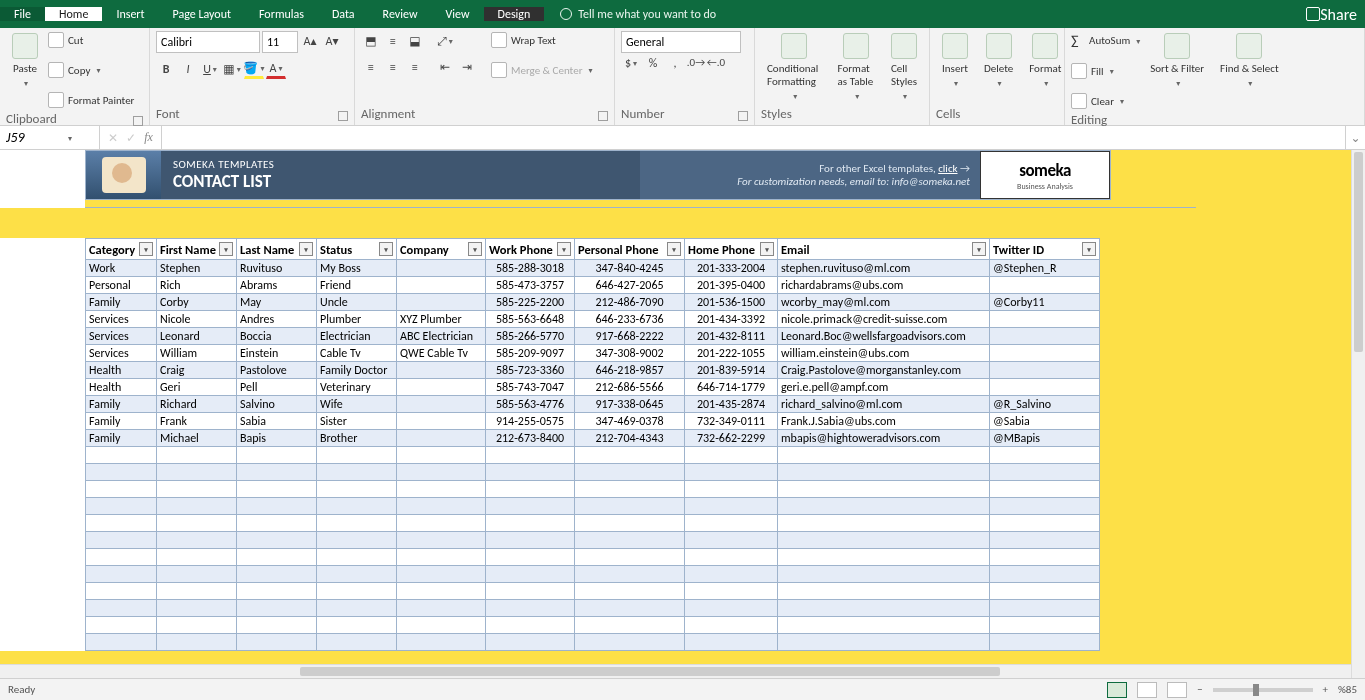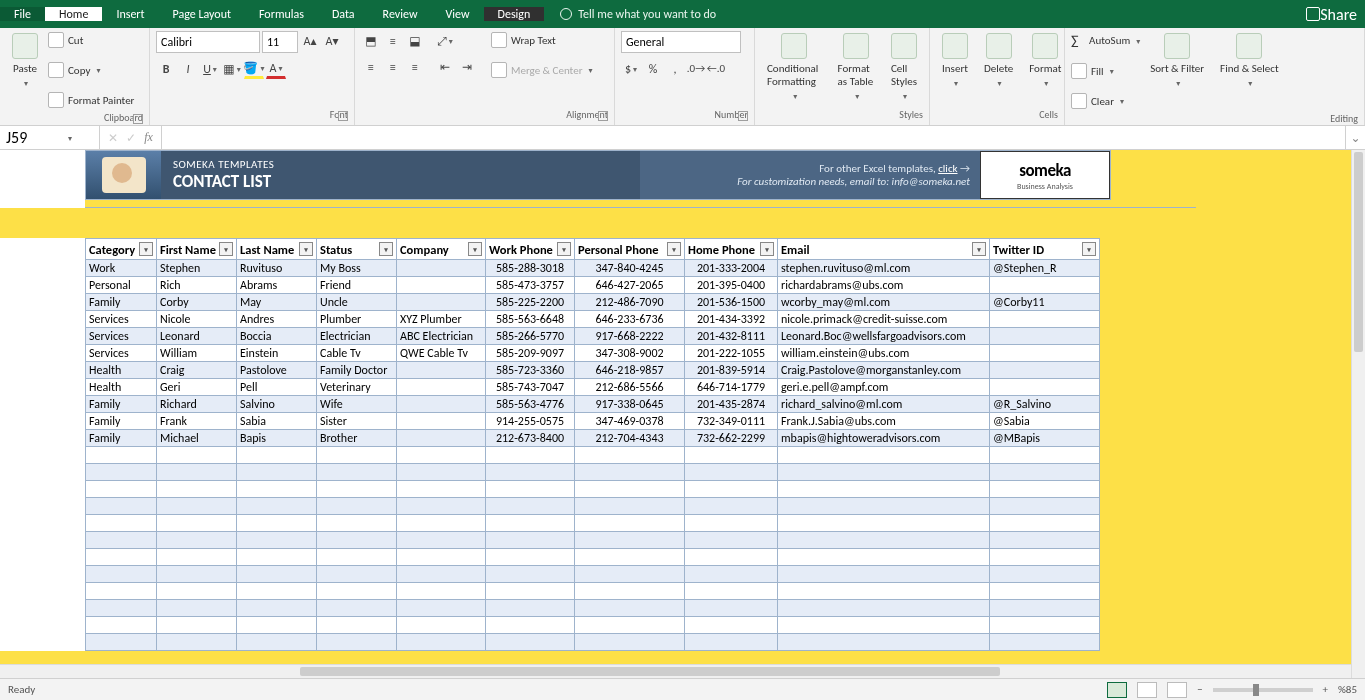--- a/index.html
+++ b/index.html
@@ -14,38 +14,38 @@
 .tab.design { background:#303030; color:#fff; }
 .tellme { display:flex; align-items:center; gap:6px; margin-left:16px; color:#e9f5ee; font-size:12px; }
 .bulb { width:12px; height:12px; border:1px solid #e9f5ee; border-radius:50%; position:relative; }
 .share { position:absolute; right:8px; top:0; height:100%; display:flex; align-items:center; font-size:16px; }
 .share .ico { width:14px; height:14px; border:1px solid #fff; border-radius:2px; }
 
 
 .ribbon { height:98px; background:#f3f3f3; border-bottom:1px solid #d0d0d0; display:flex; }
 .group { border-right:1px solid #d9d9d9; display:flex; flex-direction:column; padding:3px 6px 0; }
 .group .body { flex:1; display:flex; align-items:flex-start; gap:4px; }
-.group .label { font-size:10px; color:#666; text-align:right; padding:2px 0 4px; position:relative; }
+.group .label { font-size:13px; color:#666; text-align:left; padding:2px 0 4px; position:relative; }
 .group .label .dlg { position:absolute; right:0; bottom:4px; width:10px; height:10px; border:1px solid #9e9e9e; }
 .bigbtn { display:flex; flex-direction:column; align-items:center; gap:3px; padding:2px 6px; font-size:11px; color:#333; cursor:pointer; }
 .bigbtn .glyph { width:26px; height:26px; background:#e8f0e8; border:1px solid #b9cdb9; border-radius:3px; }
 .smallrow { display:flex; align-items:center; gap:4px; font-size:11px; color:#333; padding:1px 0; }
 .smallrow .g { width:16px; height:16px; border:1px solid #b5b5b5; background:#fff; border-radius:2px; }
 .vlist { display:flex; flex-direction:column; gap:12px; }
 .fontsel { height:22px; border:1px solid #c0c0c0; background:#fff; font-size:12px; padding:0 4px; }
 .iconbtn { width:20px; height:20px; border:1px solid transparent; display:inline-flex; align-items:center; justify-content:center; font-size:12px; color:#444; cursor:pointer; }
 .iconbtn.small { width:18px; height:18px; font-size:11px; }
 .dd { font-size:8px; color:#666; margin-left:2px; }
 .rowbtns { display:flex; gap:2px; }
 .numfmt { width:120px; }
 
 
 .fxbar { height:24px; border-bottom:1px solid #d0d0d0; display:flex; align-items:stretch; background:#fff; font-size:12px; }
 .namebox { width:100px; border-right:1px solid #d0d0d0; display:flex; align-items:center; padding:0 6px; }
-.namebox input { border:0; width:60px; font-size:16px; }
+.namebox input { border:0; width:60px; font-size:14px;font-style:italic; }
 .fxbtns { display:flex; align-items:center; gap:8px; padding:0 8px; border-right:1px solid #d0d0d0; color:#888; }
 .fxlabel { font-style:italic; font-family:"Cambria Math",serif; }
 .fxinput { flex:1; padding:0 6px; display:flex; align-items:center; }
 .fxinput input { border:0; width:100%; font-size:12px; }
 .expand { width:20px; display:flex; align-items:center; justify-content:center; border-left:1px solid #d0d0d0; color:#888; }
 
 
 .sheet-wrap { height:calc(700px - 28px - 98px - 24px - 22px); overflow:hidden; position:relative; background:#fde047; }
 .sheet { position:absolute; left:0; top:0; width:1351px; }
 .row { display:flex; height:17px; }
@@ -198,21 +198,21 @@
             <span class="g"></span>
             <span>Merge &amp; Center</span>
             <span class="dd">▾</span>
           </div>
       </div>
     </div>
     <div class="label"><span>Alignment</span><span class="dlg"></span></div>
   </div>
 
   <div class="group" style="width:140px">
-    <div class="body" style="flex-direction:column;gap:6px">
+    <div class="body" style="flex-direction:column;gap:0">
       <input class="fontsel numfmt" value="General" style="">
       <div class="rowbtns">
         <span class="iconbtn">$<span class="dd">▾</span></span>
         <span class="iconbtn">%</span>
         <span class="iconbtn">,</span>
         <span class="iconbtn small">.0→</span>
         <span class="iconbtn small">←.0</span>
       </div>
     </div>
     <div class="label"><span>Number</span><span class="dlg"></span></div>

